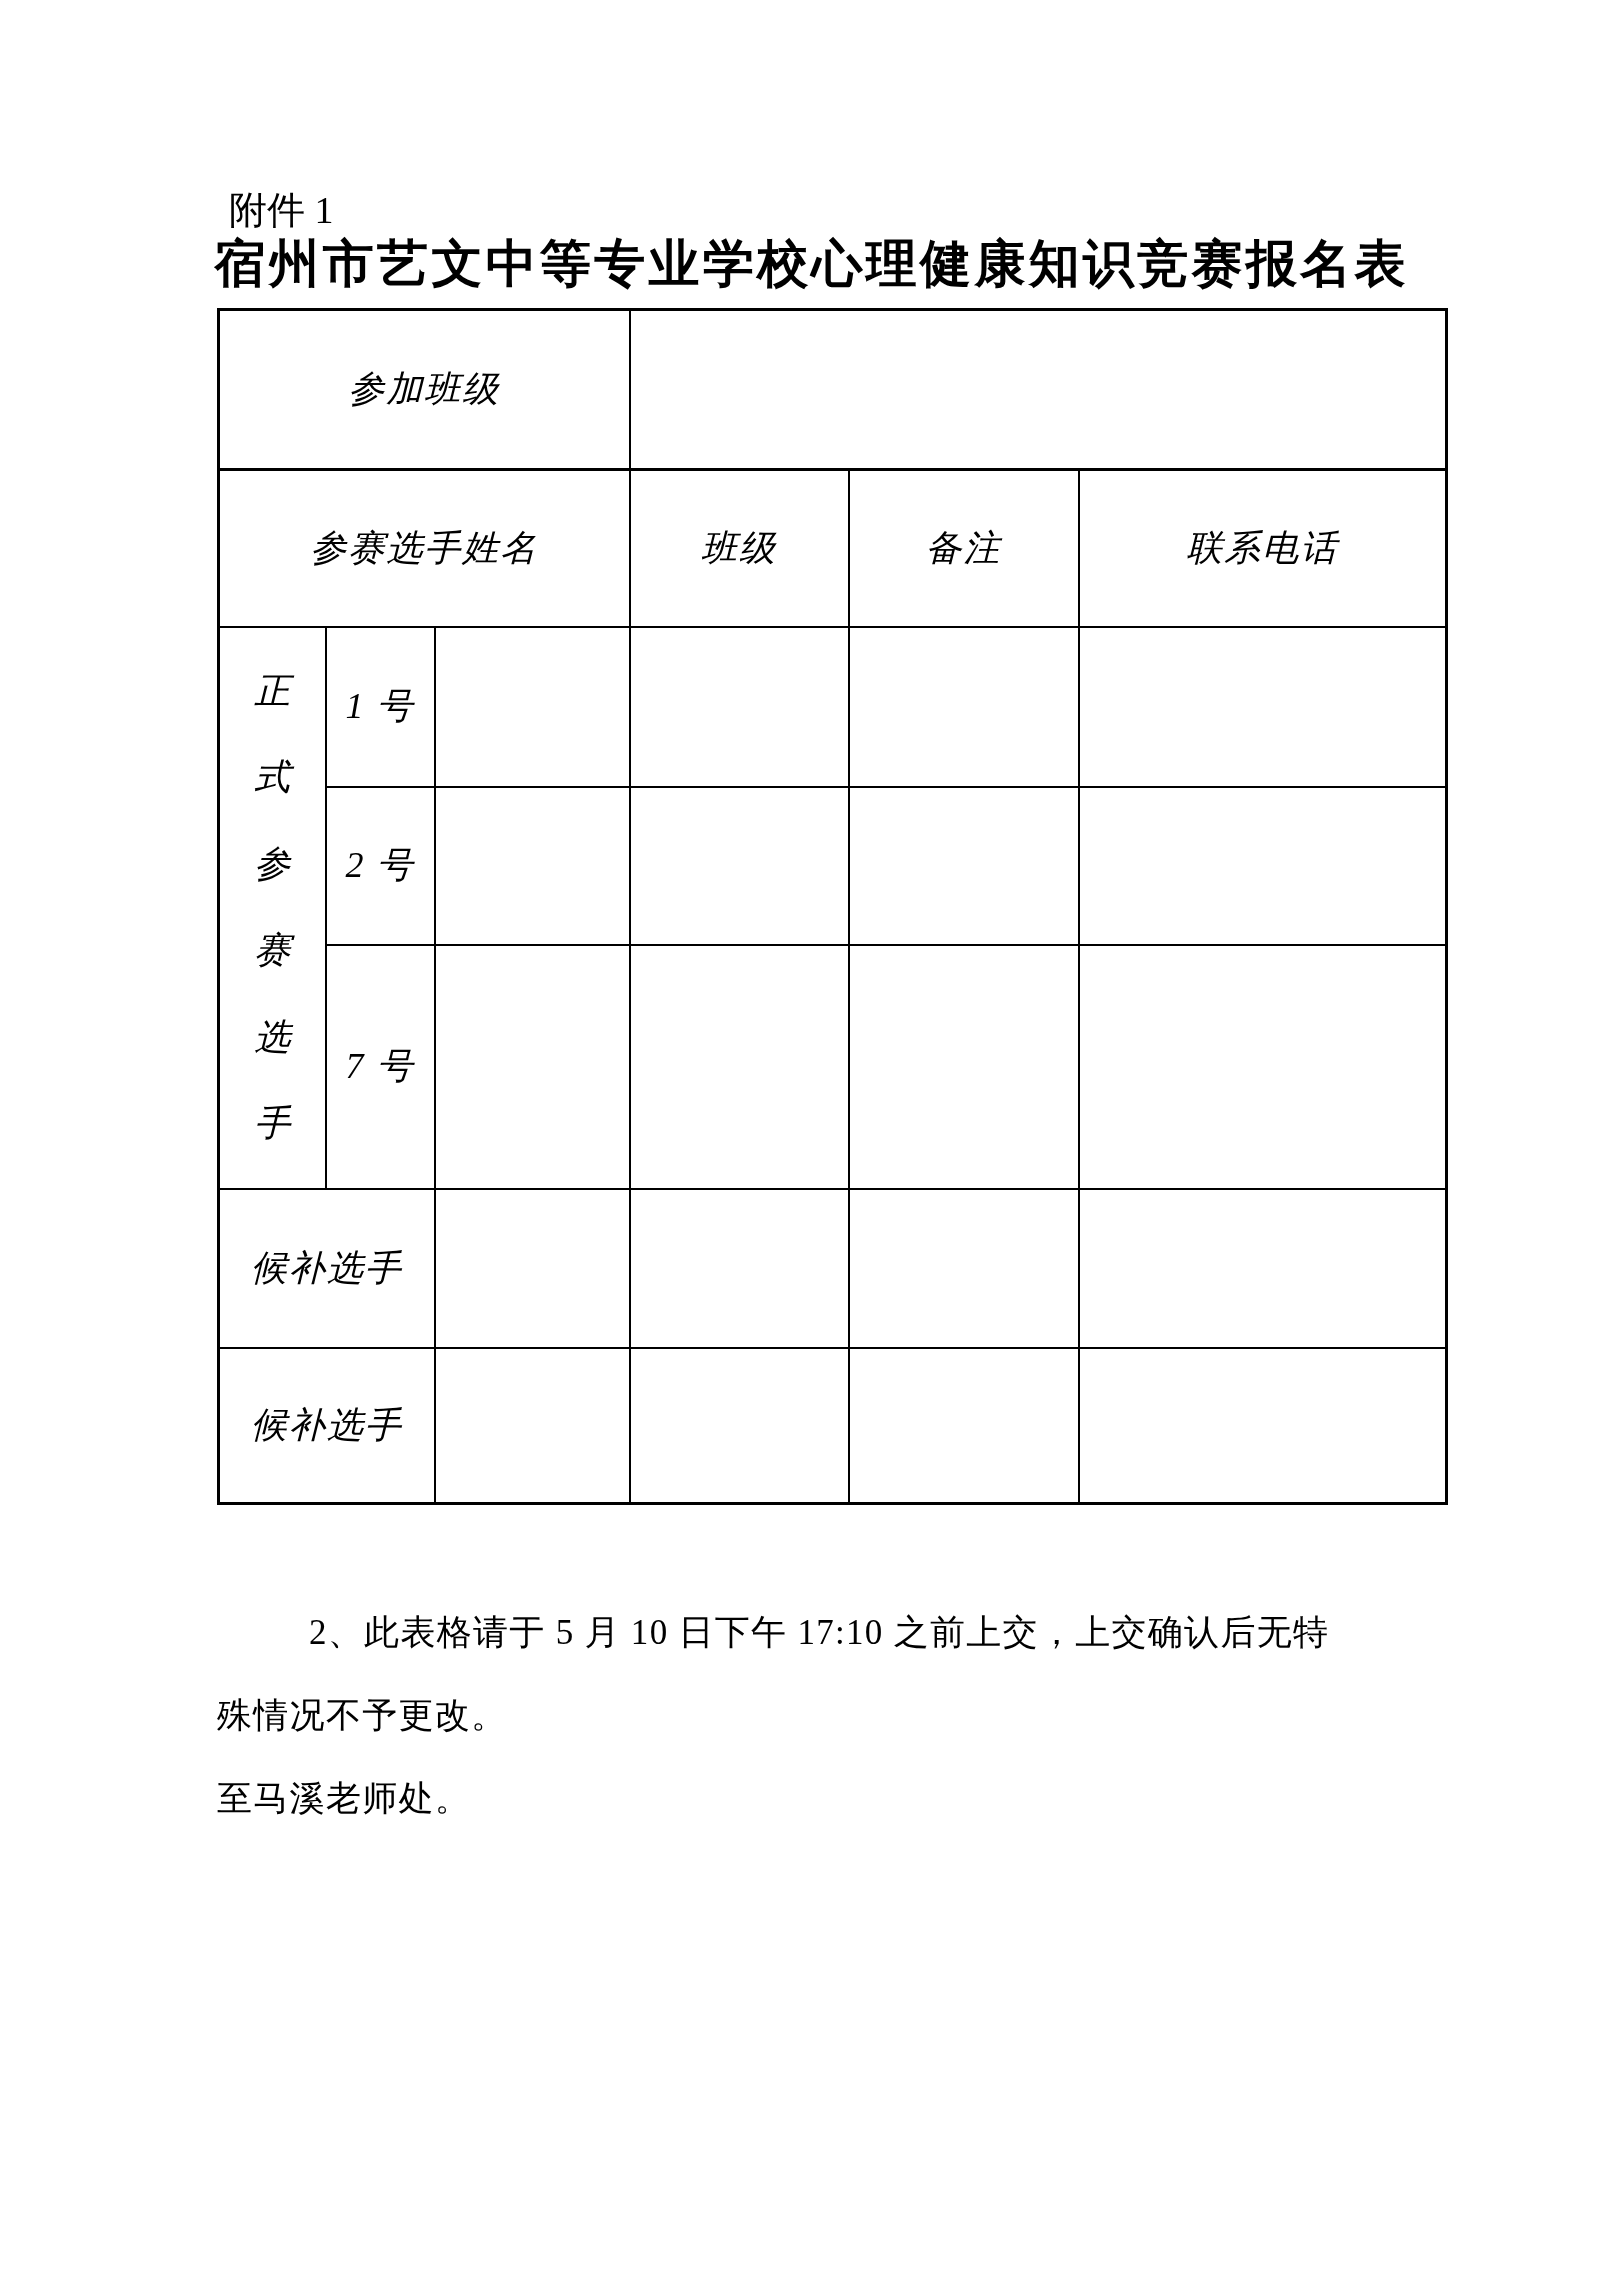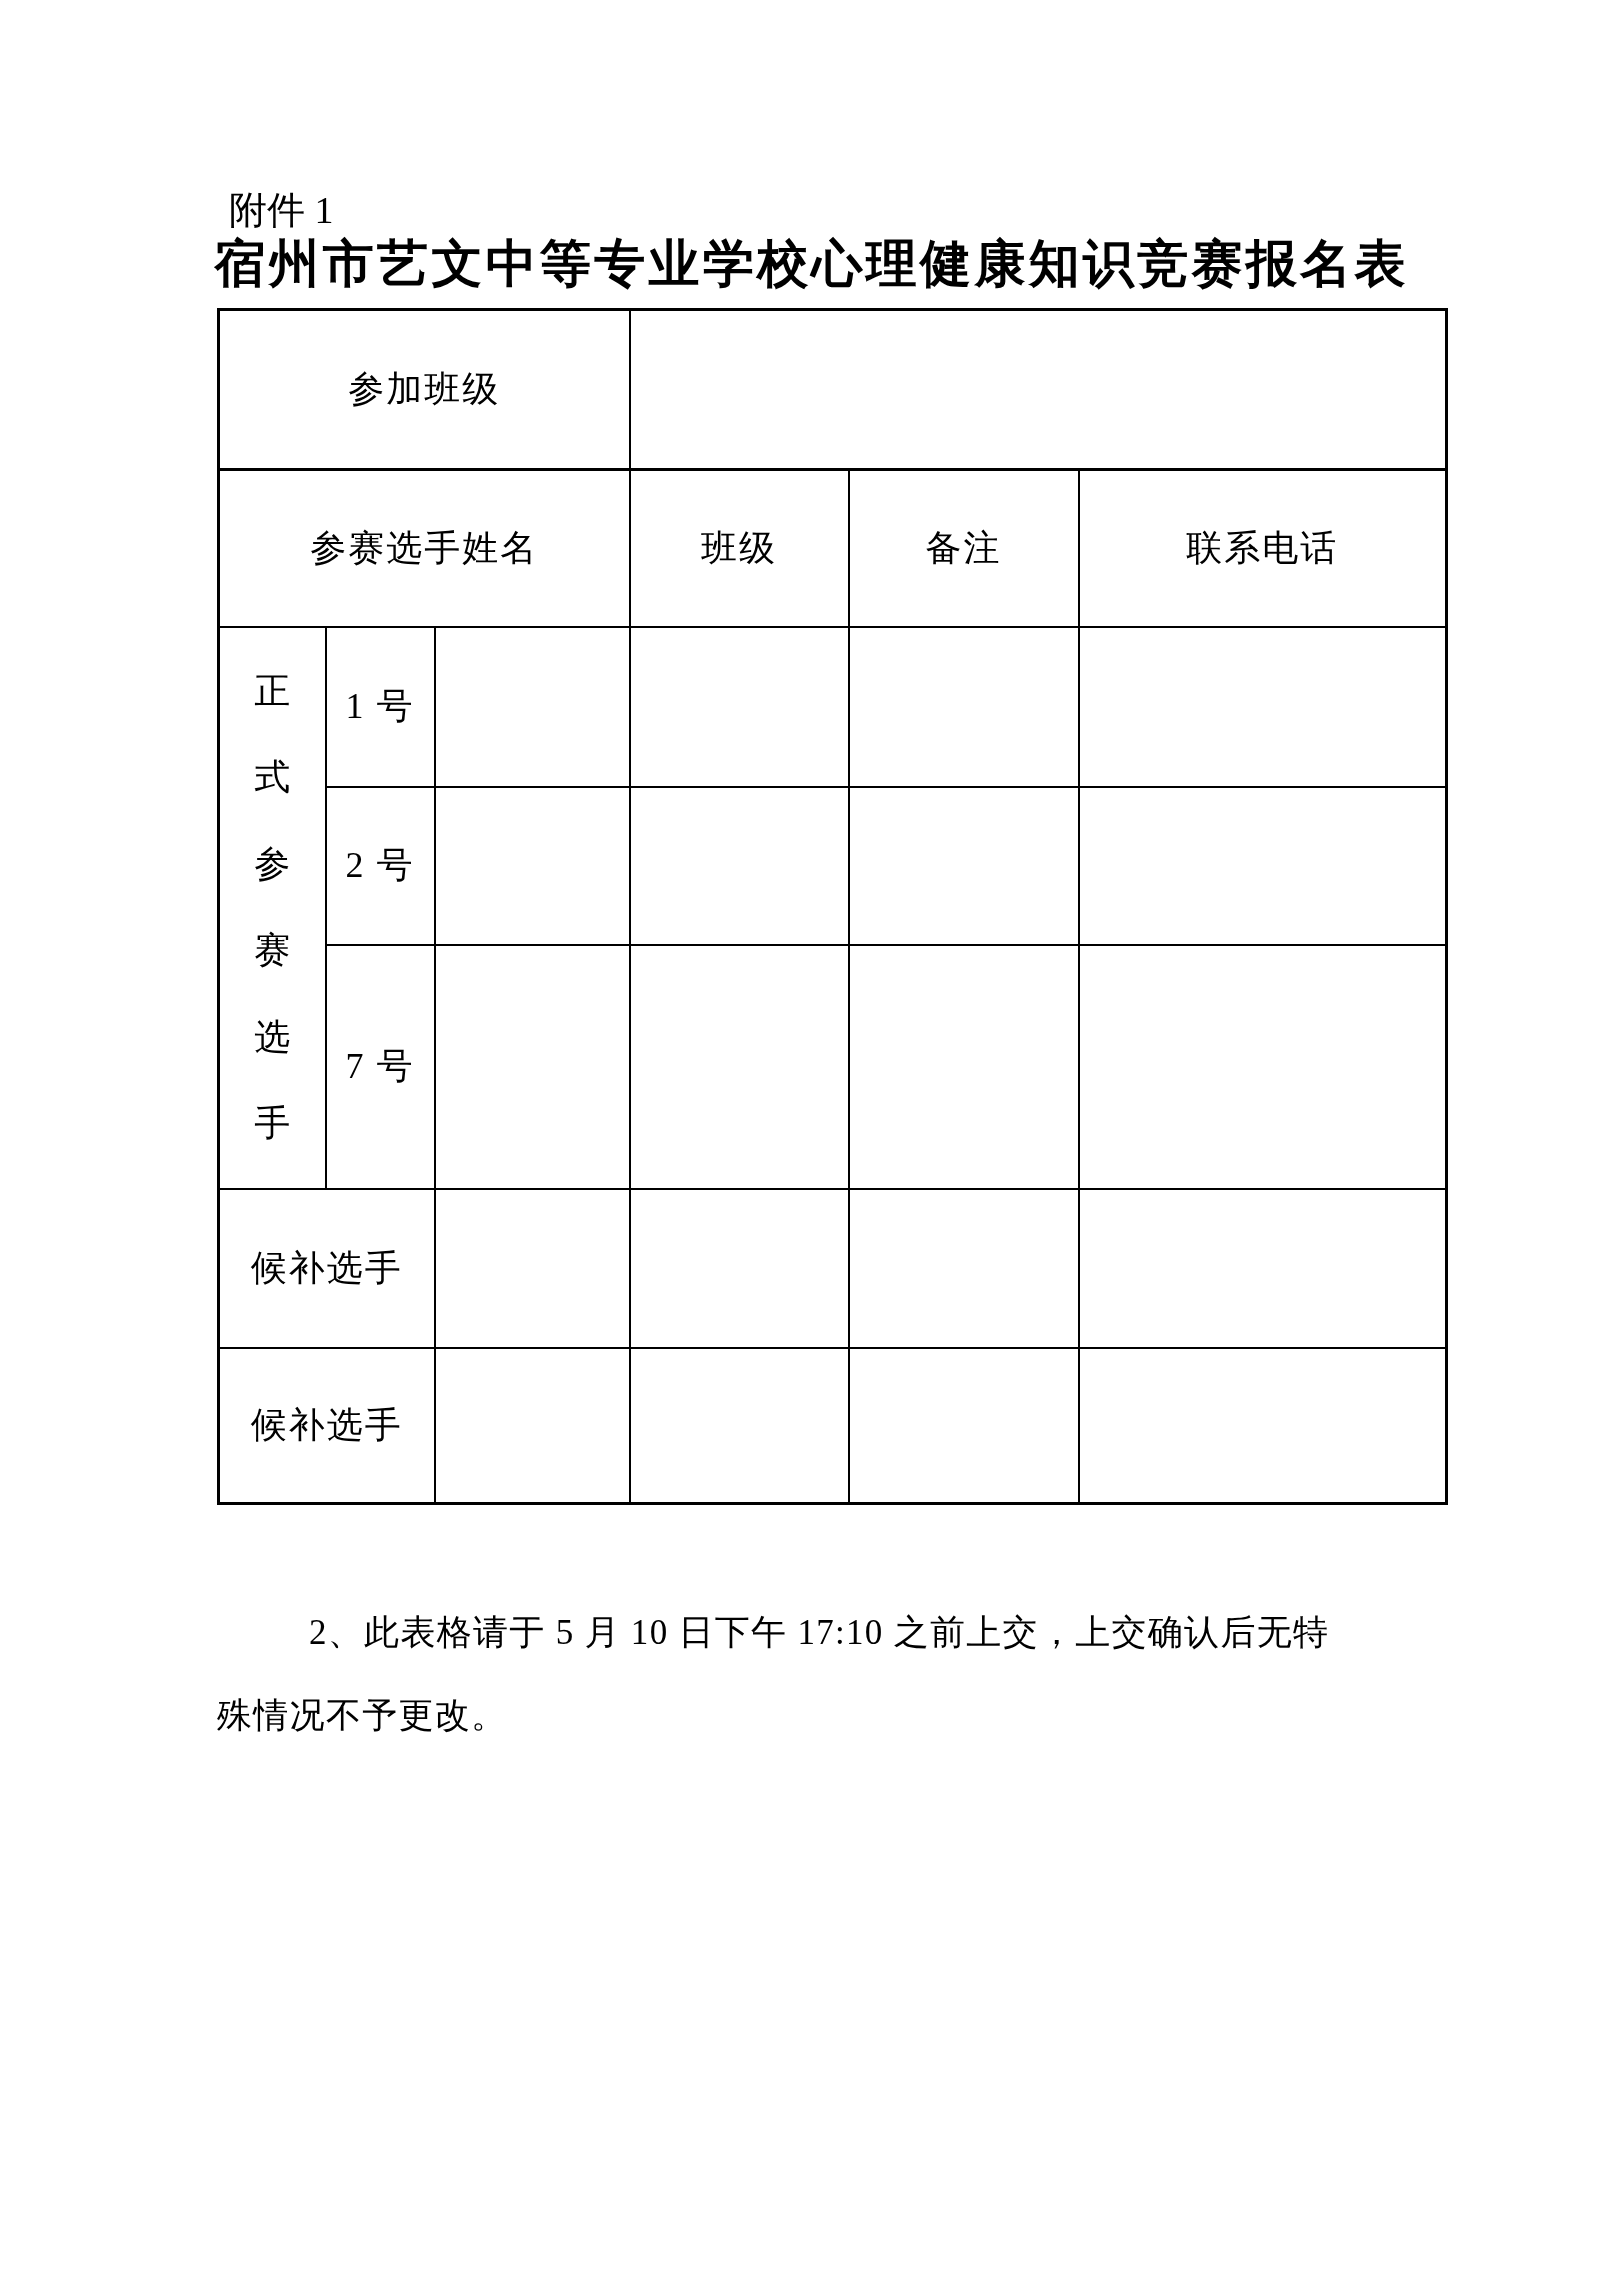--- a/index.html
+++ b/index.html
@@ -46,20 +46,21 @@
   }
   table.form td {
     border: 2px solid #000;
     padding: 0;
     text-align: center;
     vertical-align: middle;
     font-size: 36px;
     letter-spacing: 2px;
     color: #000;
     overflow: hidden;
+    font-style: italic;
   }
   tr.r1 { height: 160px; }
   tr.r2 { height: 157px; }
   tr.r3 { height: 160px; }
   tr.r4 { height: 158px; }
   tr.r5 { height: 244px; }
   tr.r6 { height: 159px; }
   tr.r7 { height: 156px; }
   tr.r1 td { border-bottom-width: 3.3px; }
   tr.r2 td { border-bottom-width: 2.6px; }
@@ -164,14 +165,15 @@
       <td></td>
       <td></td>
       <td></td>
     </tr>
   </tbody>
 </table>
 
 <div class="notes">
   <div class="note-line gap indent">2、此表格请于 5 月 10 日下午 17:10 之前上交，上交确认后无特</div>
   <div class="note-line">殊情况不予更改。</div>
+  <div class="note-line">至马溪老师处。</div>
 </div>
 
 
 </body></html>

